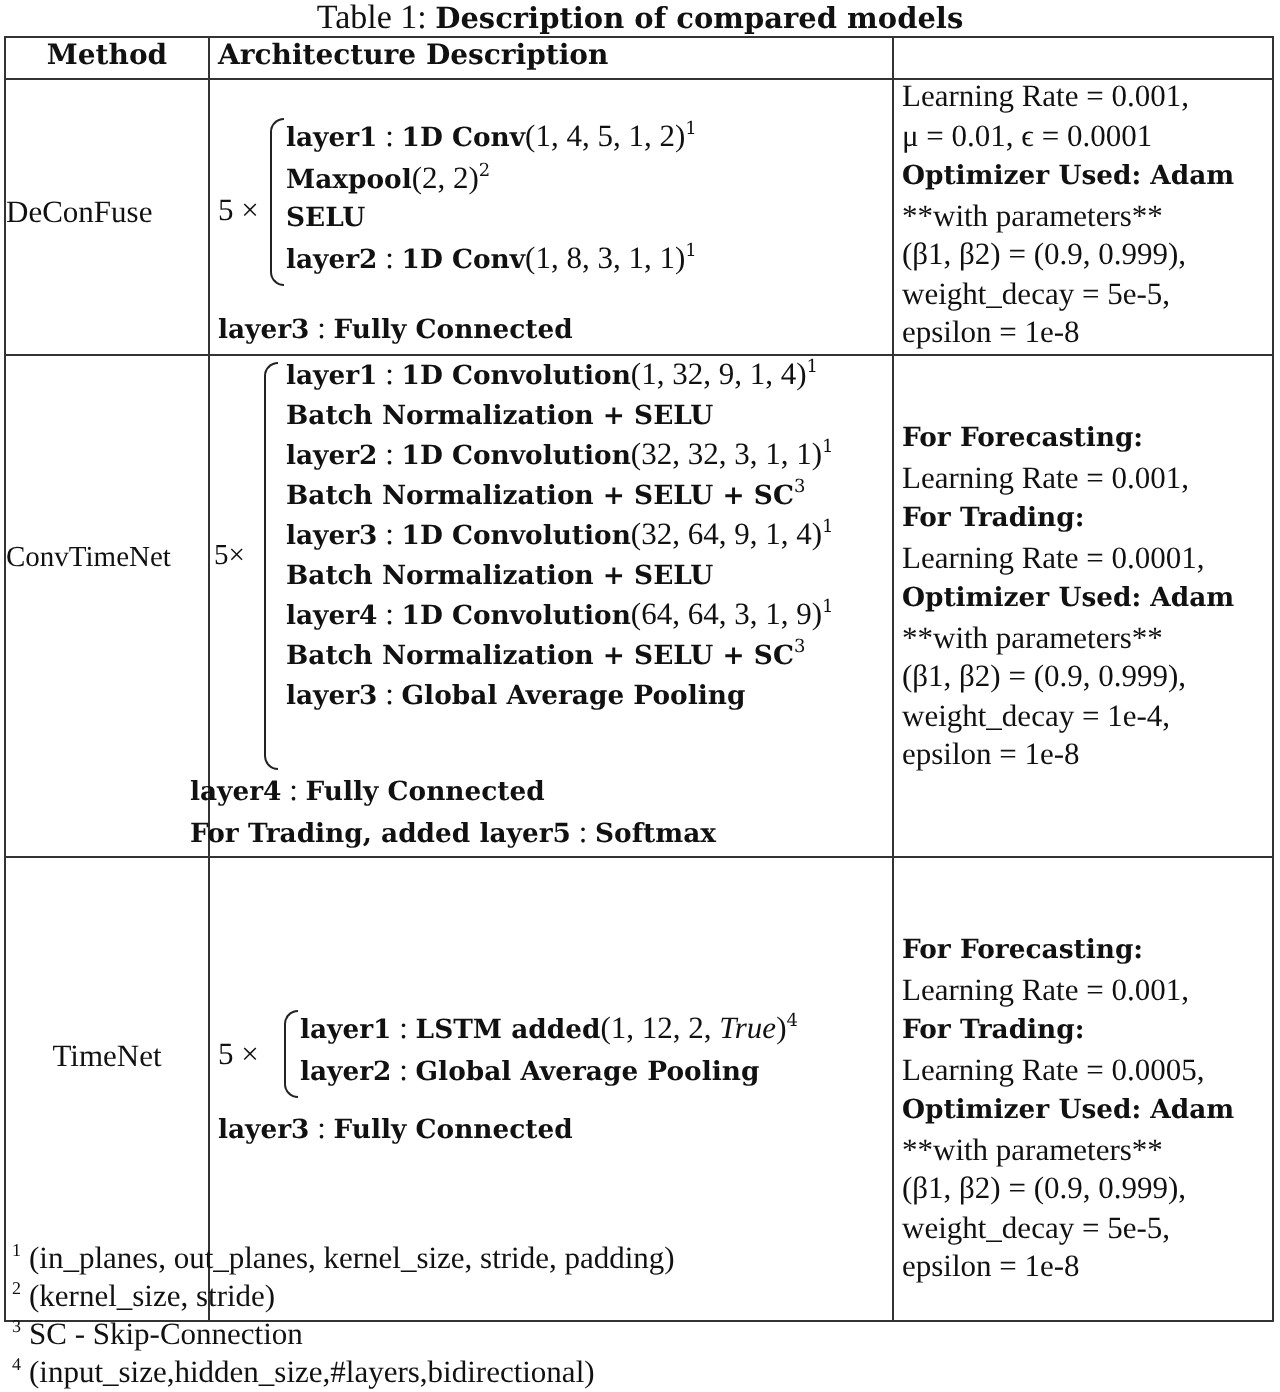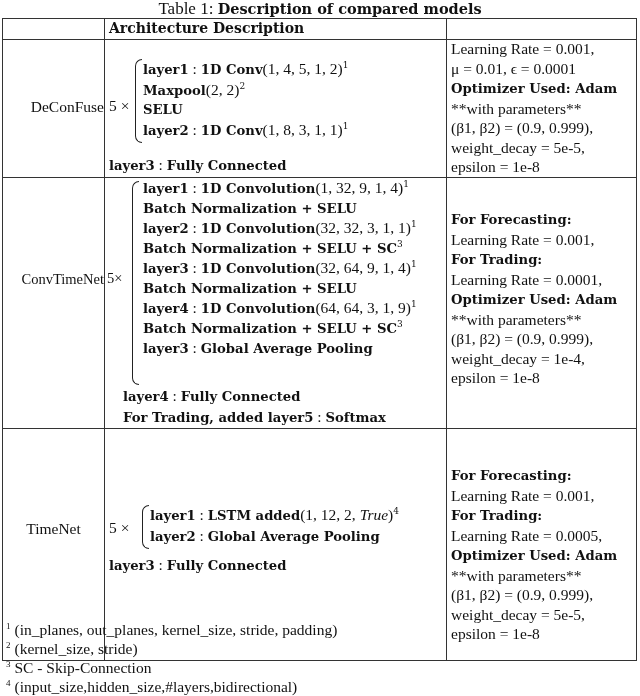--- a/index.html
+++ b/index.html
@@ -35,23 +35,24 @@
   <span>Table 1: </span><b>Description of compared models</b>
 </div>
 
 <div class="tbl">
   <div class="vline" style="left:101px"></div>
   <div class="vline" style="left:443px"></div>
   <div class="hline" style="top:20px"></div>
   <div class="hline" style="top:158px"></div>
   <div class="hline" style="top:409px"></div>
 
+  <div class="cell hdr" style="left:0;width:101px;top:-1px;text-align:center">Method</div>
   <div class="cell hdr" style="left:106px;top:-1px">Architecture Description</div>
 
-  <div class="cell method" style="left:0;width:101px;top:78px;text-align:right">DeConFuse</div>
+  <div class="cell method" style="left:0;width:101px;top:78px;text-align:left">DeConFuse</div>
   <div class="five" style="left:106px;top:78px">5 ×</div>
   <div class="brace" style="left:132px;top:40px;height:82px"></div>
   <div class="cell" style="left:140px;top:40px">
     <div class="op-line"><span class="bf">layer1</span><span class="rm"> : </span><span class="bf">1D Conv</span><span class="rm">(1, 4, 5, 1, 2)</span><sup>1</sup></div>
     <div class="op-line"><span class="bf">Maxpool</span><span class="rm">(2, 2)</span><sup>2</sup></div>
     <div class="op-line"><span class="bf">SELU</span></div>
     <div class="op-line"><span class="bf">layer2</span><span class="rm"> : </span><span class="bf">1D Conv</span><span class="rm">(1, 8, 3, 1, 1)</span><sup>1</sup></div>
   </div>
   <div class="cell" style="left:106px;top:136px">
     <div class="op-line"><span class="bf">layer3</span><span class="rm"> : </span><span class="bf">Fully Connected</span></div>
@@ -59,35 +60,35 @@
   <div class="cell op" style="left:448px;top:20px">
     <div>Learning Rate = 0.001,</div>
     <div class="it-mu">μ = 0.01, ϵ = 0.0001</div>
     <div><b>Optimizer Used: Adam</b></div>
     <div>**with parameters**</div>
     <div>(β1, β2) = (0.9, 0.999),</div>
     <div>weight_decay = 5e-5,</div>
     <div>epsilon = 1e-8</div>
   </div>
 
-  <div class="cell method" style="left:0;width:101px;top:251px;text-align:right;font-size:14.5px">ConvTimeNet</div>
+  <div class="cell method" style="left:0;width:101px;top:251px;text-align:left;font-size:14.5px">ConvTimeNet</div>
   <div class="five" style="left:104px;top:251px;font-size:14.5px">5×</div>
   <div class="brace" style="left:129px;top:162px;height:202px"></div>
   <div class="cell" style="left:140px;top:159px">
     <div class="op-line"><span class="bf">layer1</span><span class="rm"> : </span><span class="bf">1D Convolution</span><span class="rm">(1, 32, 9, 1, 4)</span><sup>1</sup></div>
     <div class="op-line"><span class="bf">Batch Normalization + SELU</span></div>
     <div class="op-line"><span class="bf">layer2</span><span class="rm"> : </span><span class="bf">1D Convolution</span><span class="rm">(32, 32, 3, 1, 1)</span><sup>1</sup></div>
     <div class="op-line"><span class="bf">Batch Normalization + SELU + SC</span><sup>3</sup></div>
     <div class="op-line"><span class="bf">layer3</span><span class="rm"> : </span><span class="bf">1D Convolution</span><span class="rm">(32, 64, 9, 1, 4)</span><sup>1</sup></div>
     <div class="op-line"><span class="bf">Batch Normalization + SELU</span></div>
     <div class="op-line"><span class="bf">layer4</span><span class="rm"> : </span><span class="bf">1D Convolution</span><span class="rm">(64, 64, 3, 1, 9)</span><sup>1</sup></div>
     <div class="op-line"><span class="bf">Batch Normalization + SELU + SC</span><sup>3</sup></div>
     <div class="op-line"><span class="bf">layer3</span><span class="rm"> : </span><span class="bf">Global Average Pooling</span></div>
   </div>
-  <div class="cell" style="left:120px;top:367px">
+  <div class="cell" style="left:92px;top:367px">
     <div class="op-line"><span class="bf">layer4</span><span class="rm"> : </span><span class="bf">Fully Connected</span></div>
     <div class="op-line"><span class="bf">For Trading, added layer5</span><span class="rm"> : </span><span class="bf">Softmax</span></div>
   </div>
   <div class="cell op" style="left:448px;top:190px">
     <div><b>For Forecasting:</b></div>
     <div>Learning Rate = 0.001,</div>
     <div><b>For Trading:</b></div>
     <div>Learning Rate = 0.0001,</div>
     <div><b>Optimizer Used: Adam</b></div>
     <div>**with parameters**</div>

